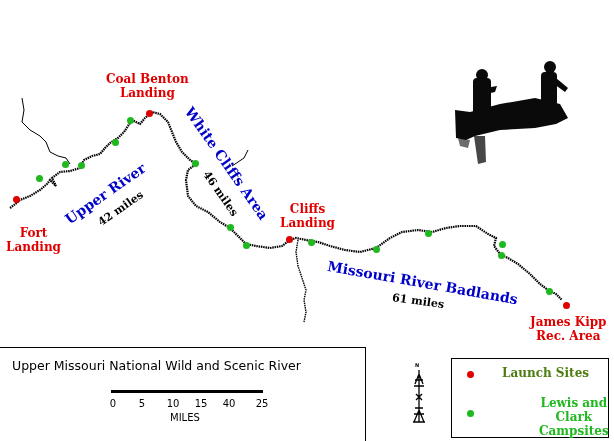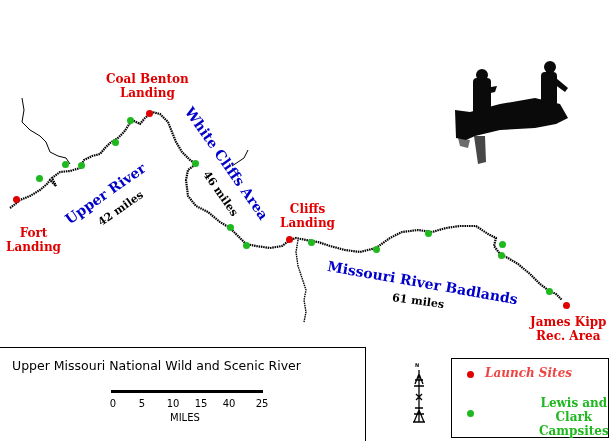--- a/index.html
+++ b/index.html
@@ -108,19 +108,19 @@
 
 <div style="position:absolute; left:412px; top:362px; width:14px; height:62px;">
   <div style="position:absolute; left:3px; top:0; font-family:'DejaVu Sans',sans-serif; font-size:5px; font-weight:bold;">N</div>
   <svg width="14" height="62" viewBox="0 0 14 62" style="position:absolute; left:0; top:8px;">
     <path d="M7,0 L7,52 M3,10 L11,10 M2,16 L12,16 M4,24 L10,30 M10,24 L4,30 M3,38 L11,38 M2,44 L12,44 M1,52 L13,52 M7,4 L3,14 M7,4 L11,14 M7,40 L2,52 M7,40 L12,52" stroke="#000" stroke-width="1.3" fill="none"></path>
   </svg>
 </div>
 
 <div class="legend-box">
   <div class="leg-dot" style="left:15px; top:12px; background:#e00000;"></div>
-  <div class="leg-text" style="left:33px; top:8px; color:#ef4444;font-style:italic;">Launch Sites</div>
+  <div class="leg-text" style="left:50px; top:8px; color:#4d7c0f;">Launch Sites</div>
   <div class="leg-dot" style="left:15px; top:51px; background:#1fb81f;"></div>
   <div class="leg-text" style="left:40px; top:38px; color:#1fb81f;margin-left:47px;">
     <div>Lewis and Clark</div>
     <div>Campsites</div>
   </div>
 </div>
 
 </body></html>

